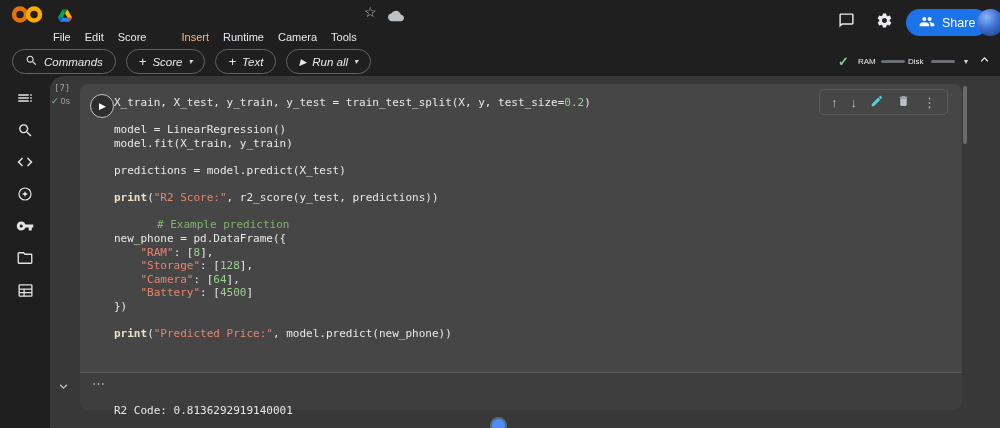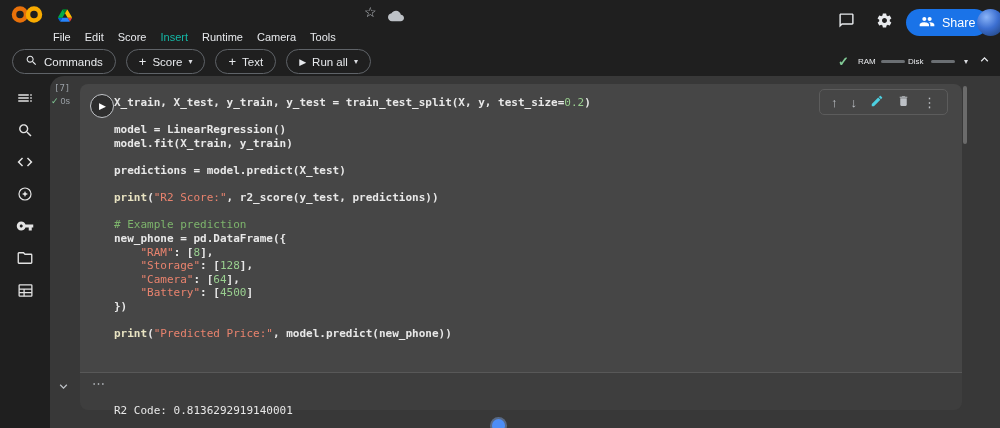--- a/index.html
+++ b/index.html
@@ -15,24 +15,24 @@
   .cloud { position: absolute; left: 388px; top: 8px; }
   .hdr-icon { position: absolute; top: 12px; }
   .hdr-comment { left: 838px; }
   .hdr-gear { left: 876px; }
   .share-btn { position: absolute; left: 906px; top: 9px; height: 27px; display: flex; align-items: center; gap: 7px; padding: 0 13px; background: #1a73e8; border-radius: 14px; color: #fff; font-size: 12.5px; cursor: pointer; }
   .avatar { position: absolute; left: 977px; top: 9px; width: 27px; height: 27px; border-radius: 50%; background: radial-gradient(circle at 35% 30%, #8ab4f8 0%, #3c6fd1 45%, #1b3a6b 100%); }
 
   
   .menubar { position: absolute; top: 28px; left: 46px; height: 18px; display: flex; align-items: center; }
   .menu-item { padding: 0 7px; font-size: 11px; color: #e8eaed; cursor: default; }
-  .menu-item.active { color: #14b8a6; }
-
-  
-  .toolbar-left { position: absolute; top: 49px; left: 12px; display: flex; gap: 10px; align-items: center; }
+  .menu-item.active { color: #fdba74; margin-left: 21px; }
+
+  
+  .toolbar-left { position: absolute; top: 49px; left: 12px; display: flex; gap: 10px; align-items: center; font-style: italic; }
   .pill { display: flex; align-items: center; gap: 6px; height: 25px; padding: 0 12px; border: 1px solid #5f6368; border-radius: 13px; font-size: 11.5px; color: #e8eaed; cursor: pointer; white-space: nowrap; }
   .caret { font-size: 8px; color: #dadce0; }
   .plus { font-size: 13px; color: #e8eaed; }
   .playglyph { font-size: 9px; color: #e8eaed; }
   .toolbar-right { position: absolute; top: 49px; right: 8px; height: 25px; display: flex; gap: 9px; align-items: center; }
   .ok-check { color: #81c995; font-size: 13px; font-weight: bold; }
   .resource { display: flex; flex-direction: row; gap: 3px; cursor: pointer; }
   .res-row { display: flex; align-items: center; }
   .res-label { font-size: 8px; color: #e8eaed; width: 20px; text-align: left; line-height: 8px; }
   .res-bar { width: 24px; height: 3px; background: #6b6f73; border-radius: 2px; margin-left: 3px; }
@@ -49,24 +49,24 @@
 
   .cell { position: absolute; left: 30px; top: 8px; width: 882px; }
   .code-area { position: relative; height: 288px; background: #464646; border-radius: 8px 8px 0 0; }
   .run-btn { position: absolute; left: 10px; top: 10px; width: 24px; height: 24px; border-radius: 50%; background: #2e2e2e; border: 1.5px solid #c2c5c9; display: flex; align-items: center; justify-content: center; cursor: pointer; }
   .run-btn .play { font-size: 9px; color: #fff; margin-left: 1px; }
   .cell-toolbar { position: absolute; top: 5px; right: 14px; height: 26px; display: flex; align-items: center; gap: 13px; padding: 0 11px; border: 1px solid #5c5c5c; border-radius: 5px; background: #464646; }
   .ct-icon { color: #bdc1c6; font-size: 13px; line-height: 13px; cursor: pointer; }
 
   .code { position: absolute; left: 34px; top: 12px; font-family: "DejaVu Sans Mono", monospace; font-size: 11px; line-height: 13.6px; white-space: pre; color: #e8e8e8; }
   .code-line { height: 13.6px; }
-  .tok-p { color: #e8e8e8; font-weight: bold; }
+  .tok-p { color: #e8e8e8; }
   .tok-s { color: #e9836e; }
   .tok-n { color: #99cf8f; }
-  .tok-c { color: #7db46c; }
+  .tok-c { color: #7db46c; margin-left: 43px; }
   .tok-b { color: #e8e3c2; font-weight: bold; }
 
   .output-area { position: relative; height: 38px; background: #3e3e3e; border-top: 1px solid #585858; border-radius: 0 0 8px 8px; }
   .out-more { position: absolute; left: 12px; top: 3px; color: #bdc1c6; font-size: 13px; letter-spacing: 1px; cursor: pointer; }
   .out-text { position: absolute; left: 34px; top: 4px; font-family: "DejaVu Sans Mono", monospace; font-size: 11px; line-height: 13.5px; color: #e8e8e8; white-space: pre; }
 
   .out-collapse { position: absolute; left: 6px; top: 303px; cursor: pointer; }
   .scroll-thumb { position: absolute; left: 913px; top: 10px; width: 4px; height: 58px; background: #6b6b6b; border-radius: 2px; cursor: pointer; }
 
   .fab-dot { position: absolute; left: 492px; top: 419px; width: 13px; height: 13px; border-radius: 50%; background: #4c8df6; box-shadow: 0 0 0 2px rgba(138,180,248,.4); cursor: pointer; }

